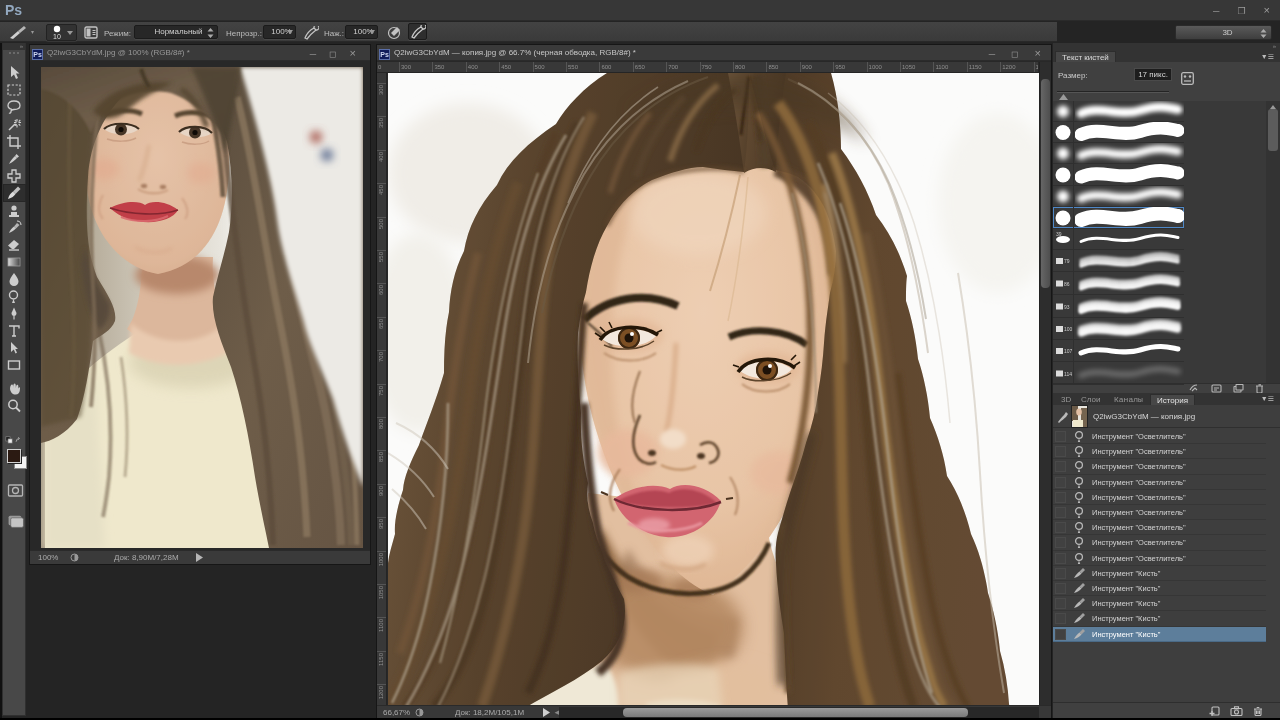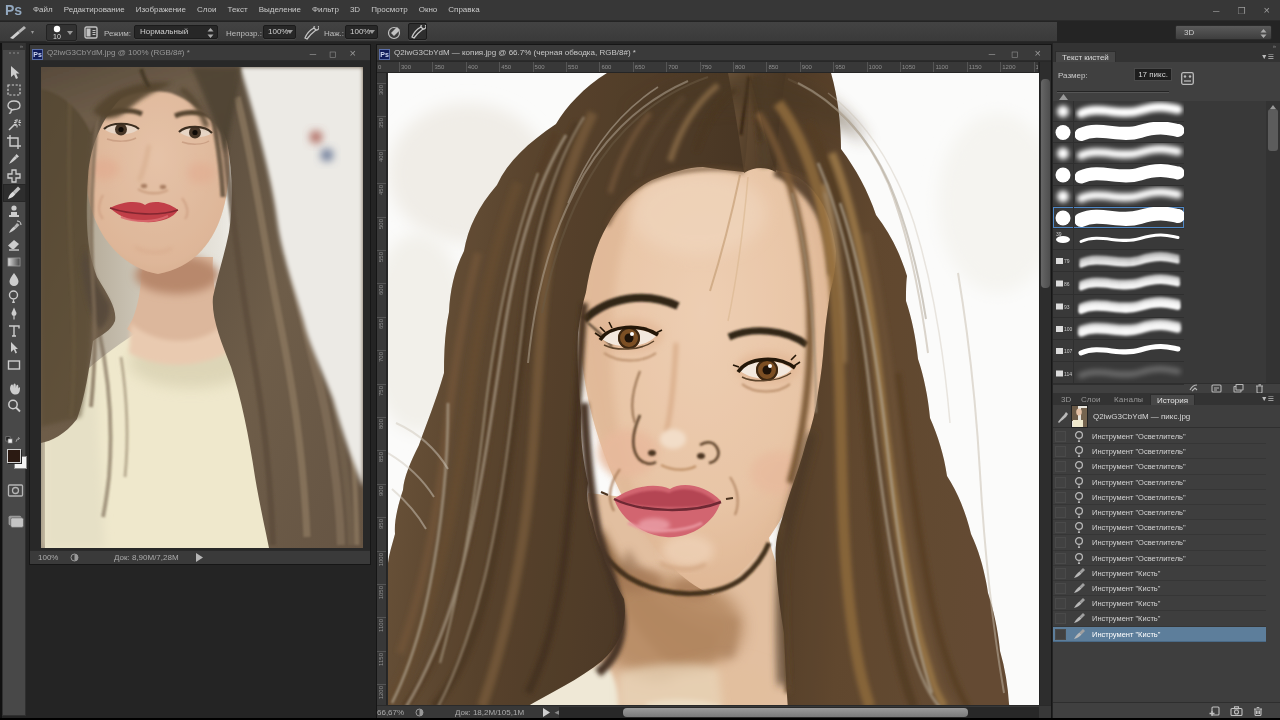--- a/index.html
+++ b/index.html
@@ -7,21 +7,21 @@
   body { font-family:"Liberation Sans", sans-serif; }
   .abs { position:absolute; }
   #app { position:absolute; left:0; top:0; width:1280px; height:718px; background:#242424; }
   
   #menubar { left:0; top:0; width:1280px; height:21px; background:#373737; border-bottom:1px solid #2a2a2a; }
   #menubar .ps { position:absolute; left:5px; top:2px; font-weight:bold; font-size:14px; color:#93a8bf; }
   #menubar .menus { position:absolute; left:33px; top:5px; font-size:8px; color:#c9c9c9; }
   #menubar .menus span { margin-right:11px; }
   .winbtns { position:absolute; top:4px; right:10px; color:#9f9f9f; font-size:9px; }
   
-  #optbar { left:0; top:22px; width:1057px; height:20px; background:linear-gradient(#434343,#3a3a3a); border-bottom:1px solid #282828; color:#bdbdbd; font-size:8px; }
+  #optbar { left:0; top:22px; width:1057px; height:20px; background:linear-gradient(#434343,#3a3a3a); border-bottom:1px solid #282828; color:#bdbdbd; font-size:8px;text-align:center; }
   #optbar .lbl { position:absolute; top:7px; }
   .obox { position:absolute; top:3px; height:14px; background:#272727; border:1px solid #1b1b1b; box-shadow:0 1px 0 rgba(255,255,255,.07); border-radius:2px; color:#cfcfcf; font-size:8px; line-height:12px; }
   .dar { position:absolute; right:2px; top:4px; width:0; height:0; border:3px solid transparent; border-top:4px solid #999; }
   
   #toolbar { left:2px; top:43px; width:24px; height:673px; background:#484848; border:1px solid #303030; border-top:none; }
   #toolbar .hdr { position:absolute; left:0; top:0; width:22px; height:7px; background:#333; color:#888; font-size:6px; line-height:6px; text-align:right; padding-right:2px; }
   .tic { position:absolute; left:3px; width:17px; height:16px; }
   .tic svg { display:block; }
   
   .docwin { position:absolute; background:#282828; border:1px solid #161616; }
@@ -37,21 +37,20 @@
   .hrow .cb { position:absolute; left:2px; top:2px; width:11px; height:11px; border:1px solid #4a4a4a; background:#414141; }
   .hrow .txt { position:absolute; left:39px; top:0; }
   .hrow .ticon { position:absolute; left:20px; top:1px; }
 </style>
 </head>
 <body>
 <div id="app">
 
   <div id="menubar" class="abs">
     <span class="ps">Ps</span>
-    <span class="menus"><span>Файл</span><span>Редактирование</span><span>Изображение</span><span>Слои</span><span>Текст</span><span>Выделение</span><span>Фильтр</span><span>3D</span><span>Просмотр</span><span>Окно</span><span>Справка</span></span>
     <span class="winbtns"><span style="margin-right:18px">─</span><span style="margin-right:18px">❐</span><span style="font-size:11px">×</span></span>
   </div>
 
   <div id="optbar" class="abs">
     <svg class="abs" style="left:8px;top:3px" width="26" height="15" viewBox="0 0 26 15">
       <path d="M2,13 L10,6 L12,8 L5,14 Z" fill="#cfcfcf"></path>
       <path d="M10,6 L16,1 L18,3 L12,8 Z" fill="#b5b5b5"></path>
       <path d="M23,6 l3,0 l-1.5,3 z" fill="#999"></path>
     </svg>
     <div class="obox" style="left:46px; width:31px; height:17px; top:2px; background:#323232; border-color:#222;">
@@ -622,21 +621,21 @@
         <path d="M440,20 C480,50 508,96 526,150 C544,208 556,280 562,350" stroke="#c6bcac" stroke-width="1.5" opacity="0.7"></path>
         <path d="M8,350 C30,360 48,376 60,396 M0,380 C20,392 36,408 46,424 M4,416 C18,428 30,442 38,456" stroke="#cfc8bb" stroke-width="2"></path>
         <path d="M570,200 C580,260 588,330 592,400 C596,470 604,550 616,620" stroke="#c6bcac" stroke-width="2"></path>
       </g>
     </svg>
     </div>
     <div class="abs" id="vscroll" style="left:662px; top:17px; width:12px; height:647px; background:#2d2d2d; border-left:1px solid #222;">
       <div class="abs" style="left:1px; top:17px; width:9px; height:209px; background:linear-gradient(90deg,#666,#4e4e4e); border-radius:4px;"></div>
     </div>
     <div class="statusbar" style="bottom:0px; width:674px; background:#383838;">
-      <span style="">66,67%</span>
+      <span style="margin-left:6px">66,67%</span>
       <svg width="9" height="9" viewBox="0 0 9 9" style="position:absolute;left:38px;top:2px">
           <circle cx="4.5" cy="4.5" r="3.5" fill="none" stroke="#999" stroke-width="1"></circle>
           <path d="M4.5,1 A3.5,3.5 0 0 1 4.5,8 Z" fill="#999"></path>
         </svg>
       <span style="position:absolute;left:78px">Док: 18,2M/105,1M</span>
       <svg width="8" height="9" viewBox="0 0 8 9" style="position:absolute;left:165px;top:2px">
           <path d="M1,0 L8,4.5 L1,9 Z" fill="#cfcfcf"></path>
         </svg>
       <span style="position:absolute;left:176px;color:#888">◄</span>
       <div class="abs" style="left:182px; top:1px; width:480px; height:12px; background:#282828;">
@@ -825,21 +824,21 @@
           </svg>
         <div class="abs" id="snapthumb" style="left:19px;top:1px;width:15px;height:21px;box-shadow:0 0 0 1px #222;overflow:hidden;">
           <svg width="15" height="21" viewBox="0 0 15 21">
               <rect width="15" height="21" fill="#e8e5de"></rect>
               <rect x="0" y="0" width="6" height="15" fill="#6b5a47"></rect>
               <rect x="9" y="2" width="6" height="19" fill="#75644f"></rect>
               <ellipse cx="7" cy="6" rx="2.8" ry="3.5" fill="#e2bfa4"></ellipse>
               <rect x="1" y="14" width="10" height="7" fill="#efe8cc"></rect>
             </svg>
         </div>
-        <span class="abs" style="left:40px;top:7px;color:#d8d8d8;">Q2iwG3CbYdM — пикс.jpg</span>
+        <span class="abs" style="left:40px;top:7px;color:#d8d8d8;">Q2iwG3CbYdM — копия.jpg</span>
       </div>
       <div id="hrows">
           <div class="hrow" style="top:24px;">
             <span class="cb"></span>
             <span class="ticon"><svg width="13" height="12" viewBox="0 0 13 12">
                 <circle cx="6" cy="5" r="3.4" fill="none" stroke="#b9b9b9" stroke-width="1.3"></circle>
                 <path d="M6,8.4 L7.2,12 H4.8 Z" fill="#b9b9b9"></path>
               </svg></span>
             <span class="txt">Инструмент "Осветлитель"</span>
           </div>

